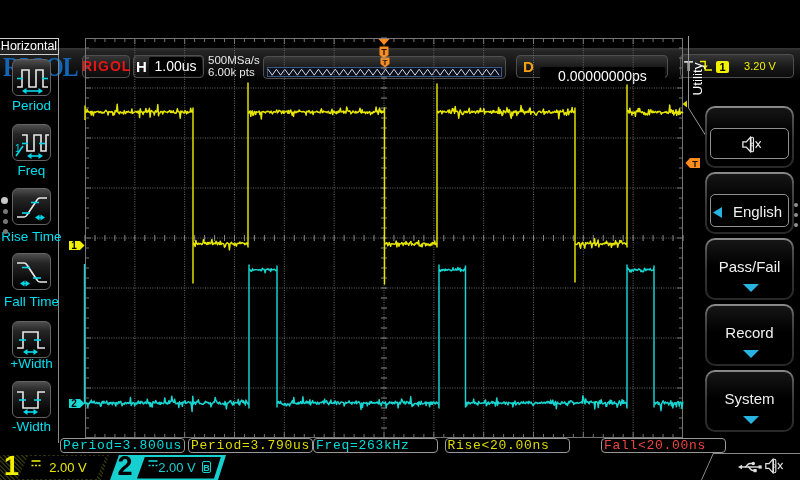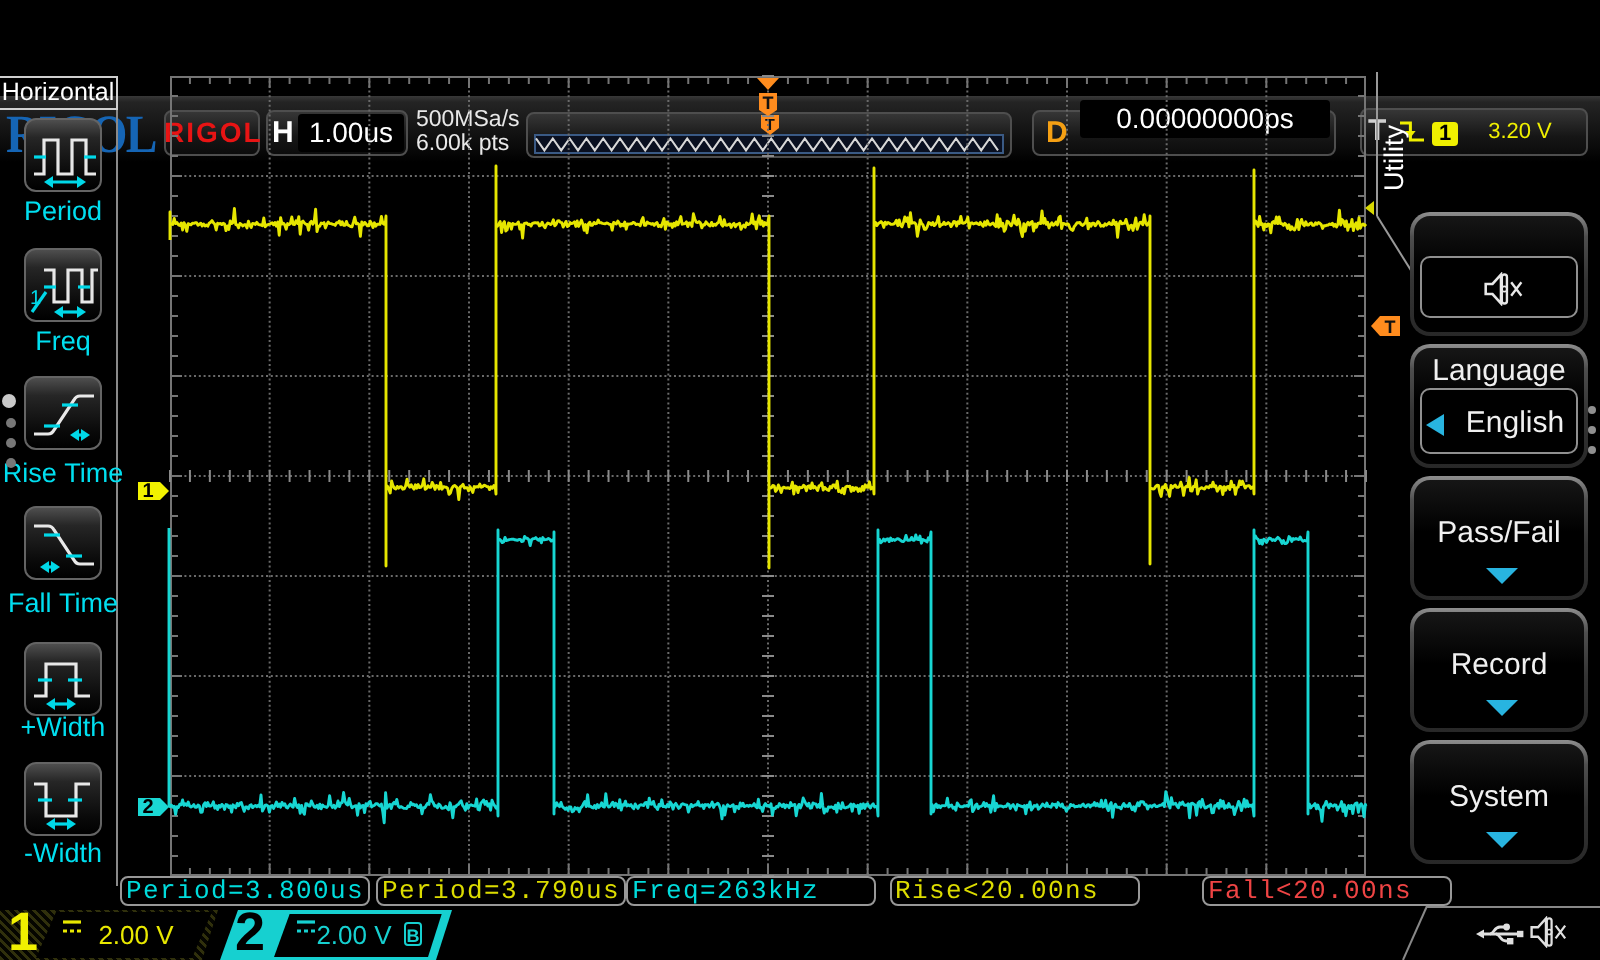--- a/index.html
+++ b/index.html
@@ -53,21 +53,21 @@
 <div style="position:absolute;left:266.5px;top:18.5px;width:235px;height:10px;border:1px solid #3a5a85;background:#0a1020"></div>
 <svg width="240" height="12" viewBox="0 0 240 12" style="position:absolute;left:264px;top:18px">
 <polyline points="4.0,3.2 8.2,9.2 12.4,3.2 16.6,9.2 20.8,3.2 25.0,9.2 29.2,3.2 33.4,9.2 37.6,3.2 41.8,9.2 46.0,3.2 50.2,9.2 54.4,3.2 58.6,9.2 62.8,3.2 67.0,9.2 71.2,3.2 75.4,9.2 79.6,3.2 83.8,9.2 88.0,3.2 92.2,9.2 96.4,3.2 100.6,9.2 104.8,3.2 109.0,9.2 113.2,3.2 117.4,9.2 121.6,3.2 125.8,9.2 130.0,3.2 134.2,9.2 138.4,3.2 142.6,9.2 146.8,3.2 151.0,9.2 155.2,3.2 159.4,9.2 163.6,3.2 167.8,9.2 172.0,3.2 176.2,9.2 180.4,3.2 184.6,9.2 188.8,3.2 193.0,9.2 197.2,3.2 201.4,9.2 205.6,3.2 209.8,9.2 214.0,3.2 218.2,9.2 222.4,3.2 226.6,9.2 230.8,3.2 235.0,9.2" fill="none" stroke="#d8d8d8" stroke-width="1"></polyline>
 </svg>
 <svg width="10" height="11" viewBox="0 0 10 11" style="position:absolute;left:379.5px;top:8.5px">
 <polygon points="0.5,0.5 9.5,0.5 9.5,7 5,10.5 0.5,7" fill="#ff8c1e"></polygon>
 <text x="5" y="8" fill="#111" font-size="8" font-weight="bold" text-anchor="middle" font-family="Liberation Sans">T</text>
 </svg>
 <div class="tgrp" style="left:516px;top:7px;width:152px;height:23px"></div>
 <div style="position:absolute;left:523px;top:7px;color:#f5a014;font-weight:bold;font-size:15px;line-height:23px">D</div>
-<div class="tval" style="left:540px;top:2px;width:125px;height:19px">0.00000000ps</div>
+<div class="tval" style="left:540px;top:19px;width:125px;height:19px">0.00000000ps</div>
 <div class="tgrp" style="left:680px;top:6px;width:114px;height:24px"></div>
 <div style="position:absolute;left:684px;top:6px;color:#d0d0d0;font-weight:bold;font-size:15px;line-height:24px">T</div>
 <svg width="14" height="16" viewBox="0 0 14 16" style="position:absolute;left:699px;top:10px">
 <path d="M1,3.5 H6.2 V12 H13" fill="none" stroke="#f0f000" stroke-width="1.5"></path>
 <path d="M3.6,7.5 h5.2 l-2.6,3.4 z" fill="#f0f000"></path>
 </svg>
 <div style="position:absolute;left:716px;top:12.5px;width:13px;height:12px;background:#f0f000;border-radius:2px;
 color:#000;font-size:11px;font-weight:bold;line-height:12px;text-align:center">1</div>
 <div style="position:absolute;left:737px;top:6px;width:46px;height:24px;color:#f0f000;font-size:11px;line-height:24px;text-align:center">3.20&nbsp;V</div>
 </div>
@@ -491,21 +491,20 @@
         <svg width="20.4" height="17.0" viewBox="0 0 24 20" style="position:absolute;left:35px;top:28px">
           <path d="M1,7 H5 L10,1.5 V18.5 L5,13 H1 z" fill="none" stroke="#e8e8e8" stroke-width="1.5"></path>
           <rect x="10.5" y="1.5" width="3" height="17" rx="1.5" fill="none" stroke="#e8e8e8" stroke-width="1.4"></rect>
           <circle cx="12" cy="10" r="1.6" fill="none" stroke="#e8e8e8" stroke-width="1"></circle>
           <path d="M16,6 l6,8 M22,6 l-6,8" stroke="#e8e8e8" stroke-width="1.4" fill="none"></path>
         </svg>
       </div>
     </div>
     <div class="rbtn" style="top:172px">
       <div class="rbtni">
-        <div class="rtxt" style="top:2px">Language</div>
         <div class="rsub" style="top:20px;height:33px"></div>
         <svg width="9" height="11" viewBox="0 0 9 11" style="position:absolute;left:6px;top:33px">
           <path d="M9,0 V11 L0,5.5 z" fill="#28b4e0"></path>
         </svg>
         <div class="rtxt" style="top:28px;left:8px">English</div>
       </div>
     </div>
     <div class="rbtn" style="top:238px">
       <div class="rbtni">
         <div class="rtxt" style="top:17px">Pass/Fail</div>

